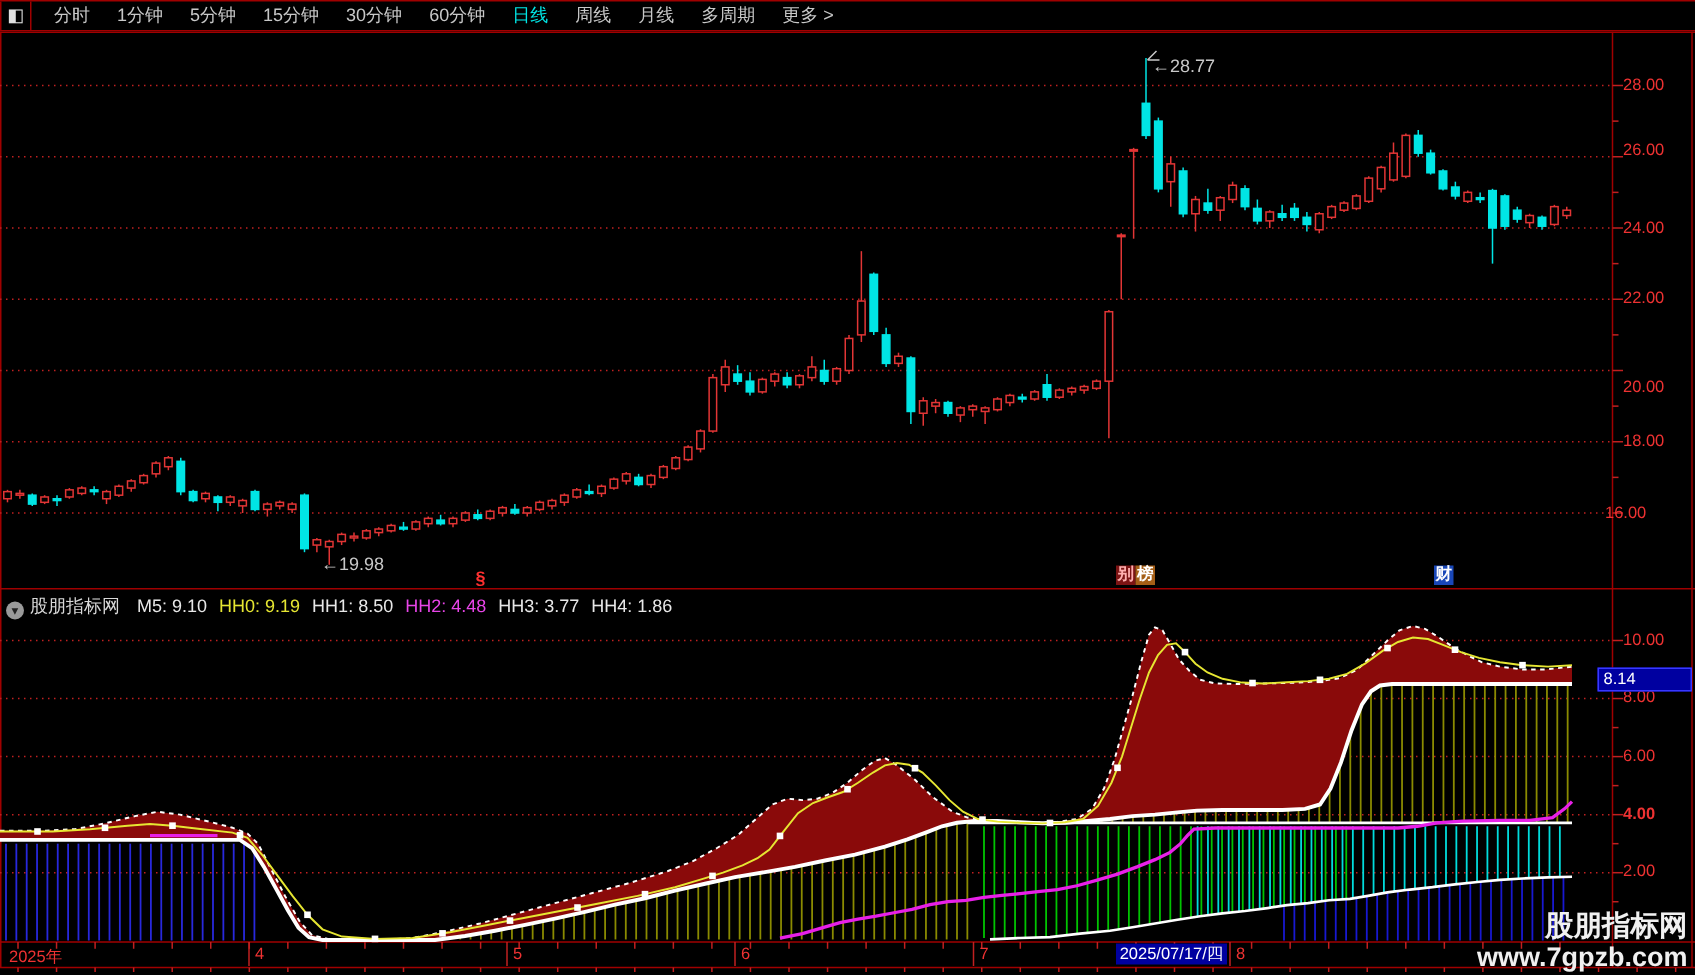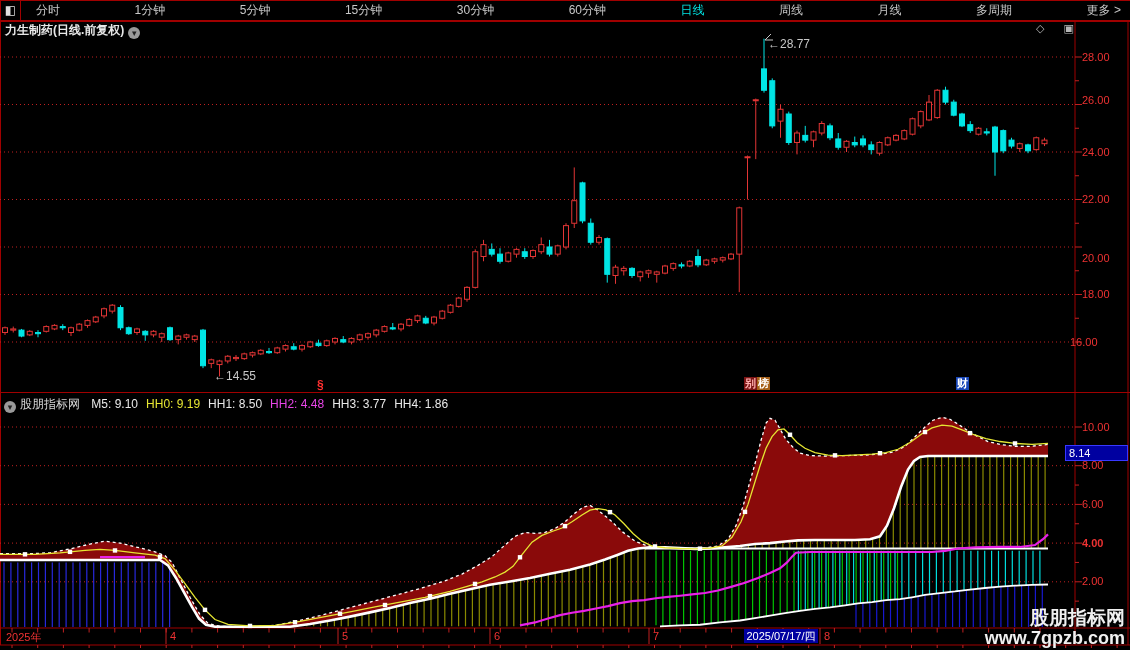--- a/index.html
+++ b/index.html
@@ -5,21 +5,21 @@
   html,body{margin:0;padding:0;background:#000;width:1130px;height:650px;overflow:hidden;
     font-family:"Liberation Sans","DejaVu Sans",sans-serif;-webkit-user-select:none;}
   #stage{position:absolute;left:0;top:0;width:1130px;height:650px;background:#000;}
   #chart-svg{position:absolute;left:0;top:0;z-index:1;}
   .abs{position:absolute;z-index:3;white-space:nowrap;}
   
   #topbar{position:absolute;left:0;top:0;width:1130px;height:21px;border-top:1px solid #a00000;
     border-bottom:1px solid #a00000;box-sizing:border-box;z-index:4;background:#000;display:flex;align-items:center;}
   #win-icon{width:19px;height:19px;border-right:1px solid #a00000;border-left:1px solid #a00000;
     color:#e0e0e0;font-size:12px;line-height:19px;text-align:center;flex:0 0 auto;}
-  #left-menu{display:flex;align-items:center;gap:0;padding-left:6px;flex:1 1 auto;justify-content:space-between;}
+  #left-menu{display:flex;align-items:center;gap:0;padding-left:6px;flex:1 1 auto;}
   .menu-item{color:#c8c8c8;font-size:12px;padding:0 9px;cursor:default;}
   .menu-item.active{color:#00e5e5;}
   #right-menu{display:flex;align-items:stretch;height:21px;flex:0 0 auto;}
   .rmenu-item{color:#d8d8d8;font-size:12px;line-height:19px;padding:0 8px;border-left:1px solid #a00000;cursor:default;}
   .rmenu-item:last-child{border-right:1px solid #a00000;}
   
   #title-row{position:absolute;left:0;top:21px;width:1130px;height:15px;z-index:4;}
   #stock-title{position:absolute;left:5px;top:1px;color:#e8e8e8;font-size:12px;font-weight:bold;}
   .drop-circle{display:inline-block;width:12px;height:12px;border-radius:50%;background:#9a9a9a;
     color:#222;font-size:9px;line-height:12px;text-align:center;vertical-align:-2px;margin-left:4px;}
@@ -701,27 +701,23 @@
         <span class="menu-item">30分钟</span>
         <span class="menu-item">60分钟</span>
         <span class="menu-item active">日线</span>
         <span class="menu-item">周线</span>
         <span class="menu-item">月线</span>
         <span class="menu-item">多周期</span>
         <span class="menu-item">更多 &gt;</span>
       </div>
   </div>
 
-  <div id="title-row">
-    <span id="stock-title"><span>力生制药(日线.前复权)</span><span class="drop-circle">▾</span></span>
-    <span id="title-icons">◇ ▣</span>
-  </div>
 
   <div class="abs annot" style="left:768px;top:37px;">←28.77</div>
-  <div class="abs annot" style="left:214px;top:369px;">←14.55</div>
+  <div class="abs annot" style="left:214px;top:369px;">←19.98</div>
   <div class="abs exright" style="left:317px;top:378px;">§</div>
   <div id="event-tags">
       <div class="abs evtag" style="left: 744px; top: 377px; background: rgb(124, 20, 20); color: rgb(255, 176, 176);">别</div>
       <div class="abs evtag" style="left: 757px; top: 377px; background: rgb(165, 95, 23); color: rgb(255, 255, 255);">榜</div>
       <div class="abs evtag" style="left: 956px; top: 377px; background: rgb(25, 71, 184); color: rgb(255, 255, 255);">财</div>
     </div>
 
   <div id="main-ylabels">
       <div class="abs ylab" style="left: 1082px; top: 50.5px;">28.00</div>
       <div class="abs ylab" style="left: 1082px; top: 94px;">26.00</div>

